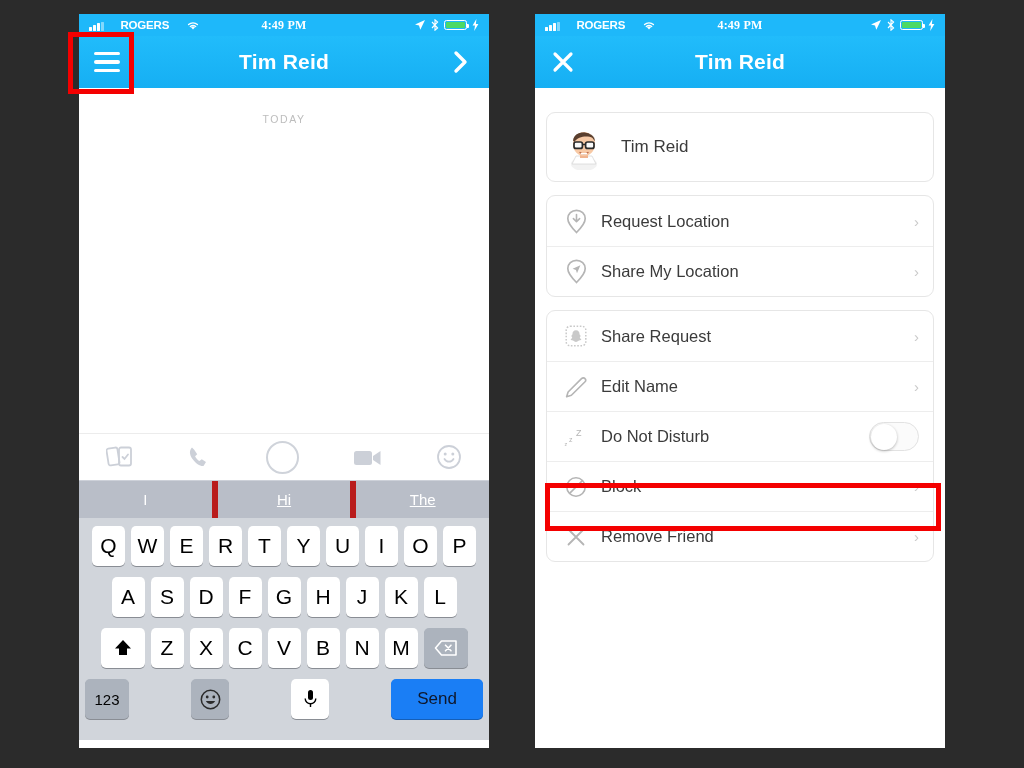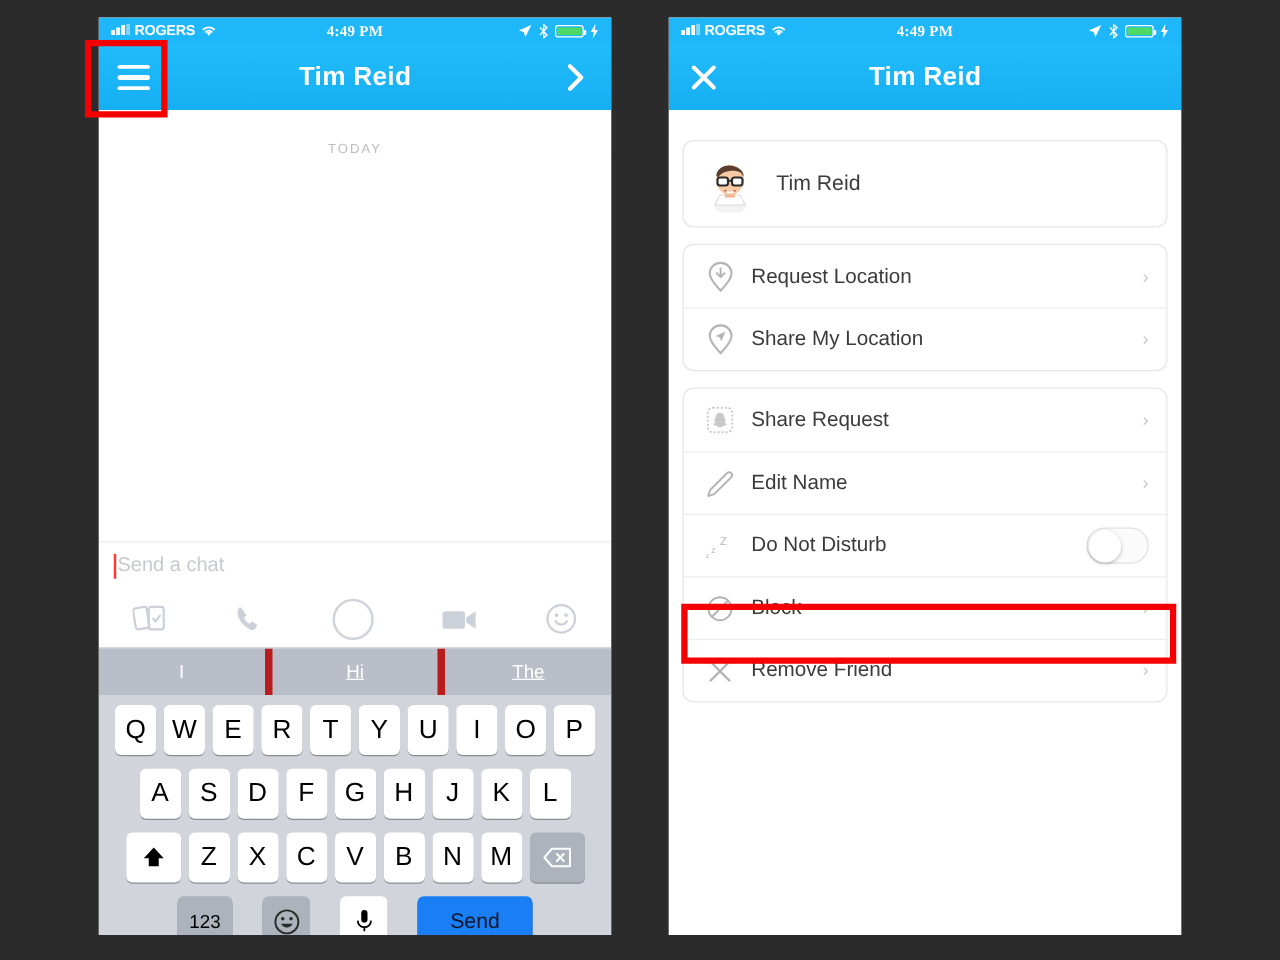--- a/index.html
+++ b/index.html
@@ -30,21 +30,21 @@
     height: 22px;
     background: #1eb8fa;
     color: #ffffff;
     display: flex;
     align-items: center;
     padding: 0 10px;
     font-size: 12px;
     font-weight: bold;
     position: relative;
   }
-  .sb-left  { display: flex; align-items: flex-start; gap: 4px; }
+  .sb-left  { display: flex; align-items: flex-end; gap: 17px; }
   .sb-time  {
     position: absolute; left: 0; right: 0;
     text-align: center; font-size: 12px; font-weight: bold;
     letter-spacing: 0.2px;
     font-family: Liberation Serif, serif;
   }
   .sb-right {
     margin-left: auto; display: flex; align-items: center; gap: 5px;
     position: relative; z-index: 2;
   }
@@ -142,21 +142,21 @@
   .key.wide-del { background: #acb3bd; }
   .key.gray { background: #acb3bd; }
   .key.num { width: 44px; font-size: 15px; }
   .key.emoji, .key.mic { width: 38px; font-size: 18px; }
   .key.mic { background: #fff; }
   .key.space { flex: 1; font-size: 15px; color: #3a3a3a; }
   .key.send {
     background: #1a7ef5; color: #0f172a; width: 92px; font-size: 17px;
     box-shadow: 0 1px 0 #155fb8;
   }
-  .kb-row.bottom { gap: 24px; padding: 0 3px; }
+  .kb-row.bottom { gap: 24px; padding: 0 3px; justify-content: space-between; }
 
   
   .overlay-dim {
     position: absolute; top: 74px; left: 0; right: 0; bottom: 0;
     background: #ffffff;
   }
   .veil {
     position: absolute; top: 74px; left: 0; right: 0; height: 26px;
     background: rgba(255,255,255,.62);
   }
@@ -255,24 +255,20 @@
       <svg width="18" height="26" viewBox="0 0 18 26">
         <path d="M4 4 L13 13 L4 22" stroke="#fff" stroke-width="3.4" fill="none" stroke-linecap="round" stroke-linejoin="round"></path>
       </svg>
     </div>
   </div>
 
   <div class="today-label">TODAY</div>
   <div class="chat-area"></div>
 
   <div class="chat-input-wrap">
-    <div class="chat-input">
-      <span class="caret"></span>
-      <span>Send a chat</span>
-    </div>
     <div class="chat-actions">
       <div>
         <svg width="28" height="26" viewBox="0 0 28 26">
           <rect x="1.5" y="4" width="11" height="17" rx="2" transform="rotate(-9 7 12.5)" stroke="#ccd0d8" stroke-width="1.8" fill="none"></rect>
           <rect x="13" y="3.5" width="12" height="18" rx="2" stroke="#ccd0d8" stroke-width="1.8" fill="none"></rect>
           <path d="M16.5 13 L18.5 15 L22 10.5" stroke="#ccd0d8" stroke-width="1.8" fill="none" stroke-linecap="round"></path>
         </svg>
       </div>
       <div>
         <svg width="25" height="25" viewBox="0 0 25 25">

